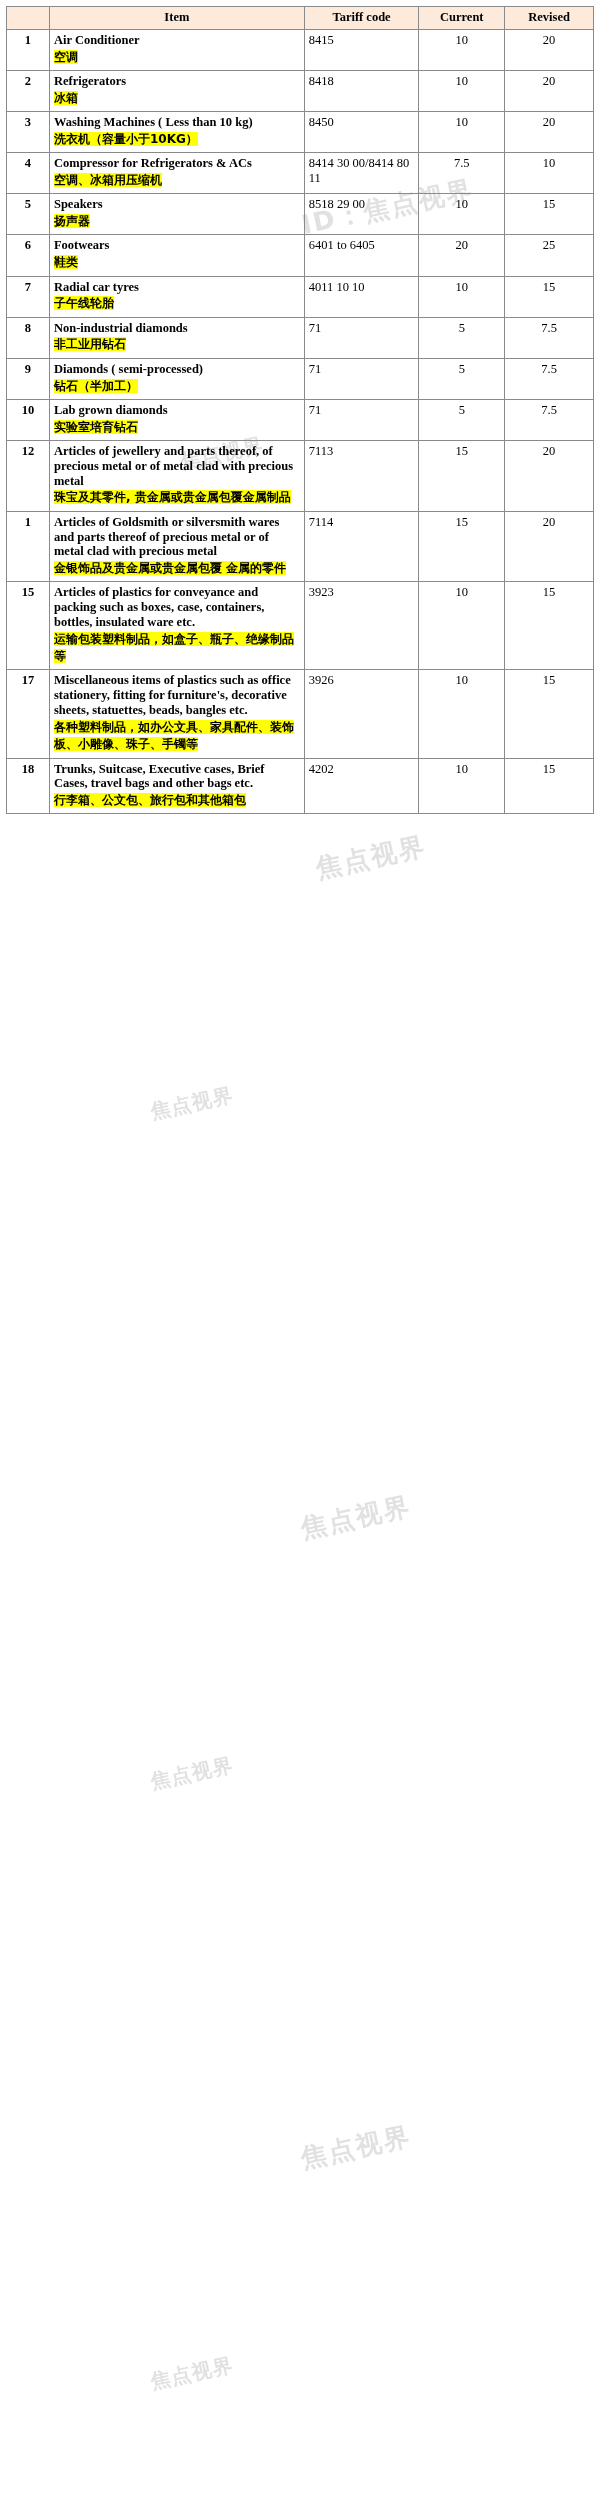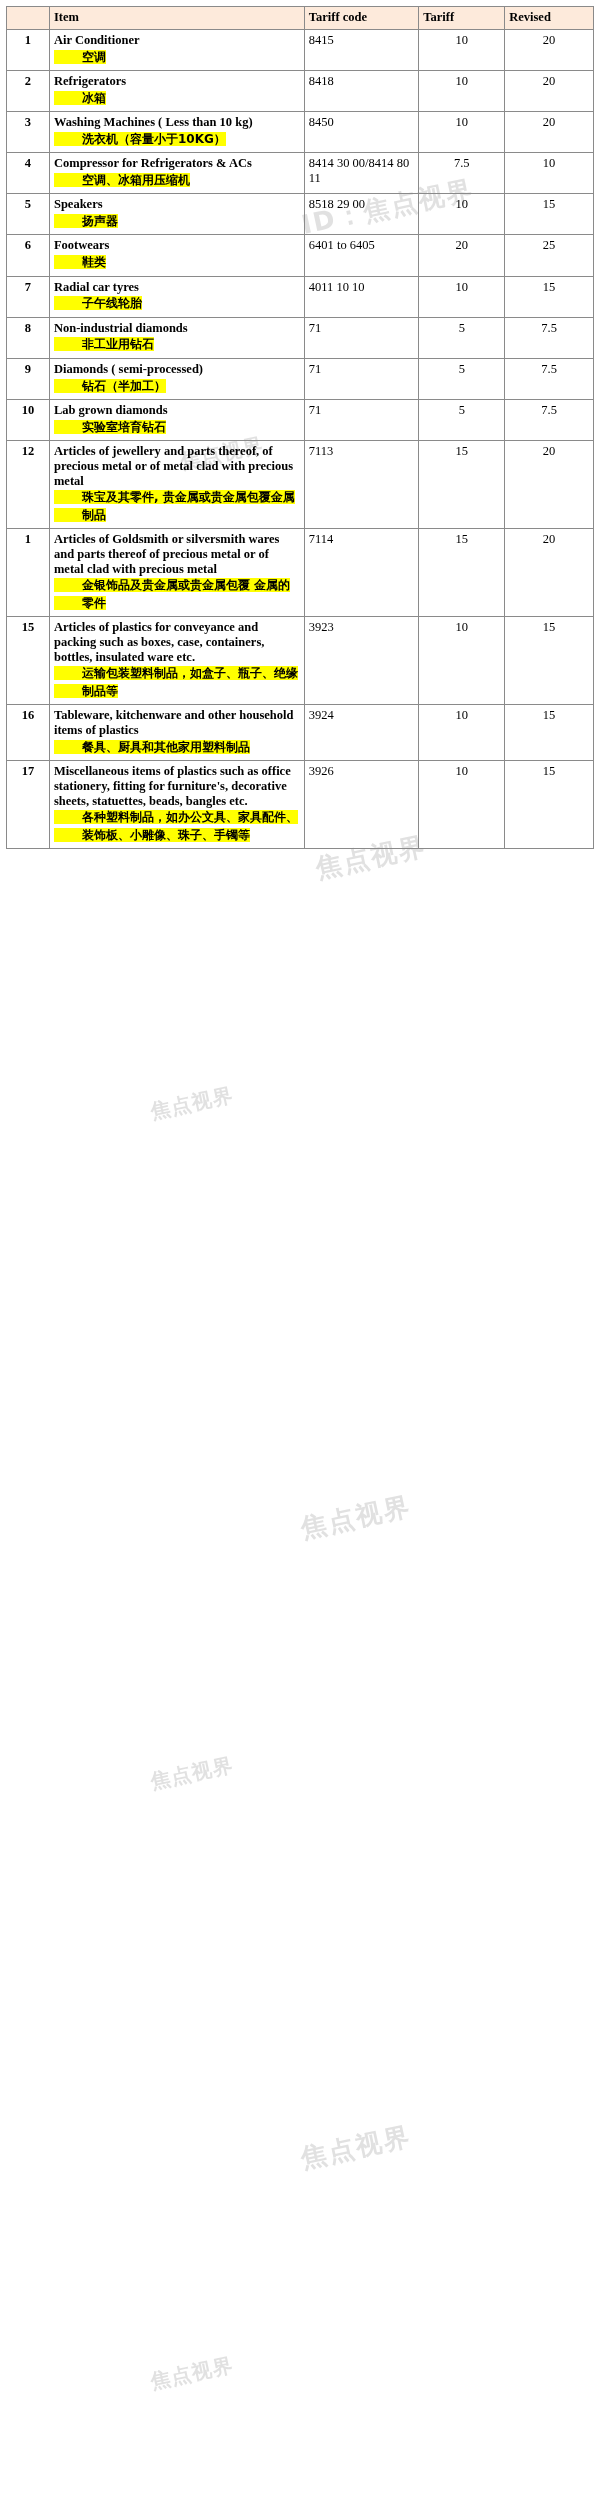--- a/index.html
+++ b/index.html
@@ -30,21 +30,21 @@
   }
   table.tariff th, table.tariff td {
     border: 1px solid #8a8a8a;
     vertical-align: top;
     padding: 3px 4px 4px 4px;
     font-size: 12.5px;
     line-height: 1.18;
   }
   thead th {
     background: #fdeadb;
-    text-align: left;
+    text-align: center;
     font-weight: bold;
     font-size: 13px;
     vertical-align: middle;
     padding: 5px 3px;
   }
   col.c-sn   { width: 30px; }
   col.c-item { width: 178px; }
   col.c-code { width: 80px; }
   col.c-cur  { width: 60px; }
   col.c-rev  { width: 62px; }
@@ -76,21 +76,20 @@
     font-weight: bold;
   }
   .zh {
     display: inline;
     background: #ffff00;
     font-weight: bold;
     font-family: "DejaVu Sans", sans-serif;
     font-size: 12px;
     line-height: 1.45;
     box-decoration-break: clone;
-    padding-left: 28px;
     -webkit-box-decoration-break: clone;
   }
   .zh-wrap { display: block; margin-top: 1px; }
 
   
   .wm {
     position: absolute;
     z-index: 1;
     color: rgba(120,120,120,0.22);
     font-family: "DejaVu Sans", sans-serif;
@@ -132,21 +131,21 @@
         <col class="c-item">
         <col class="c-code">
         <col class="c-cur">
         <col class="c-rev">
     </colgroup>
     <thead>
       <tr>
         <th></th>
         <th>Item</th>
         <th>Tariff code</th>
-        <th>Tariff</th>
+        <th>Current</th>
         <th>Revised</th>
       </tr>
     </thead>
     <tbody id="tbody">
         <tr>
           <td class="sn">1</td>
           <td class="item">
             <span class="en">Air Conditioner</span>
             <span class="zh-wrap"><span class="zh">空调</span></span>
           </td>
@@ -268,34 +267,34 @@
           <td class="sn">15</td>
           <td class="item">
             <span class="en">Articles of plastics for  conveyance and packing such as boxes, case, containers, bottles, insulated  ware etc.</span>
             <span class="zh-wrap"><span class="zh">运输包装塑料制品，如盒子、瓶子、绝缘制品等</span></span>
           </td>
           <td class="code">3923</td>
           <td class="num">10</td>
           <td class="num">15</td>
         </tr>
         <tr>
-          <td class="sn">16</td>
-          <td class="item">
-            <span class="en">Tableware, kitchenware and other household items of plastics</span>
-            <span class="zh-wrap"><span class="zh">餐具、厨具和其他家用塑料制品</span></span>
-          </td>
-          <td class="code">3924</td>
-          <td class="num">10</td>
-          <td class="num">15</td>
-        </tr>
-        <tr>
           <td class="sn">17</td>
           <td class="item">
             <span class="en">Miscellaneous items of plastics  such as office stationery, fitting for furniture's, decorative sheets, statuettes, beads, bangles etc.</span>
             <span class="zh-wrap"><span class="zh">各种塑料制品，如办公文具、家具配件、装饰板、小雕像、珠子、手镯等</span></span>
           </td>
           <td class="code">3926</td>
+          <td class="num">10</td>
+          <td class="num">15</td>
+        </tr>
+        <tr>
+          <td class="sn">18</td>
+          <td class="item">
+            <span class="en">Trunks, Suitcase, Executive  cases, Brief Cases, travel bags and other bags etc.</span>
+            <span class="zh-wrap"><span class="zh">行李箱、公文包、旅行包和其他箱包</span></span>
+          </td>
+          <td class="code">4202</td>
           <td class="num">10</td>
           <td class="num">15</td>
         </tr>
       </tbody>
   </table>
 </div>
 
 </body></html>

